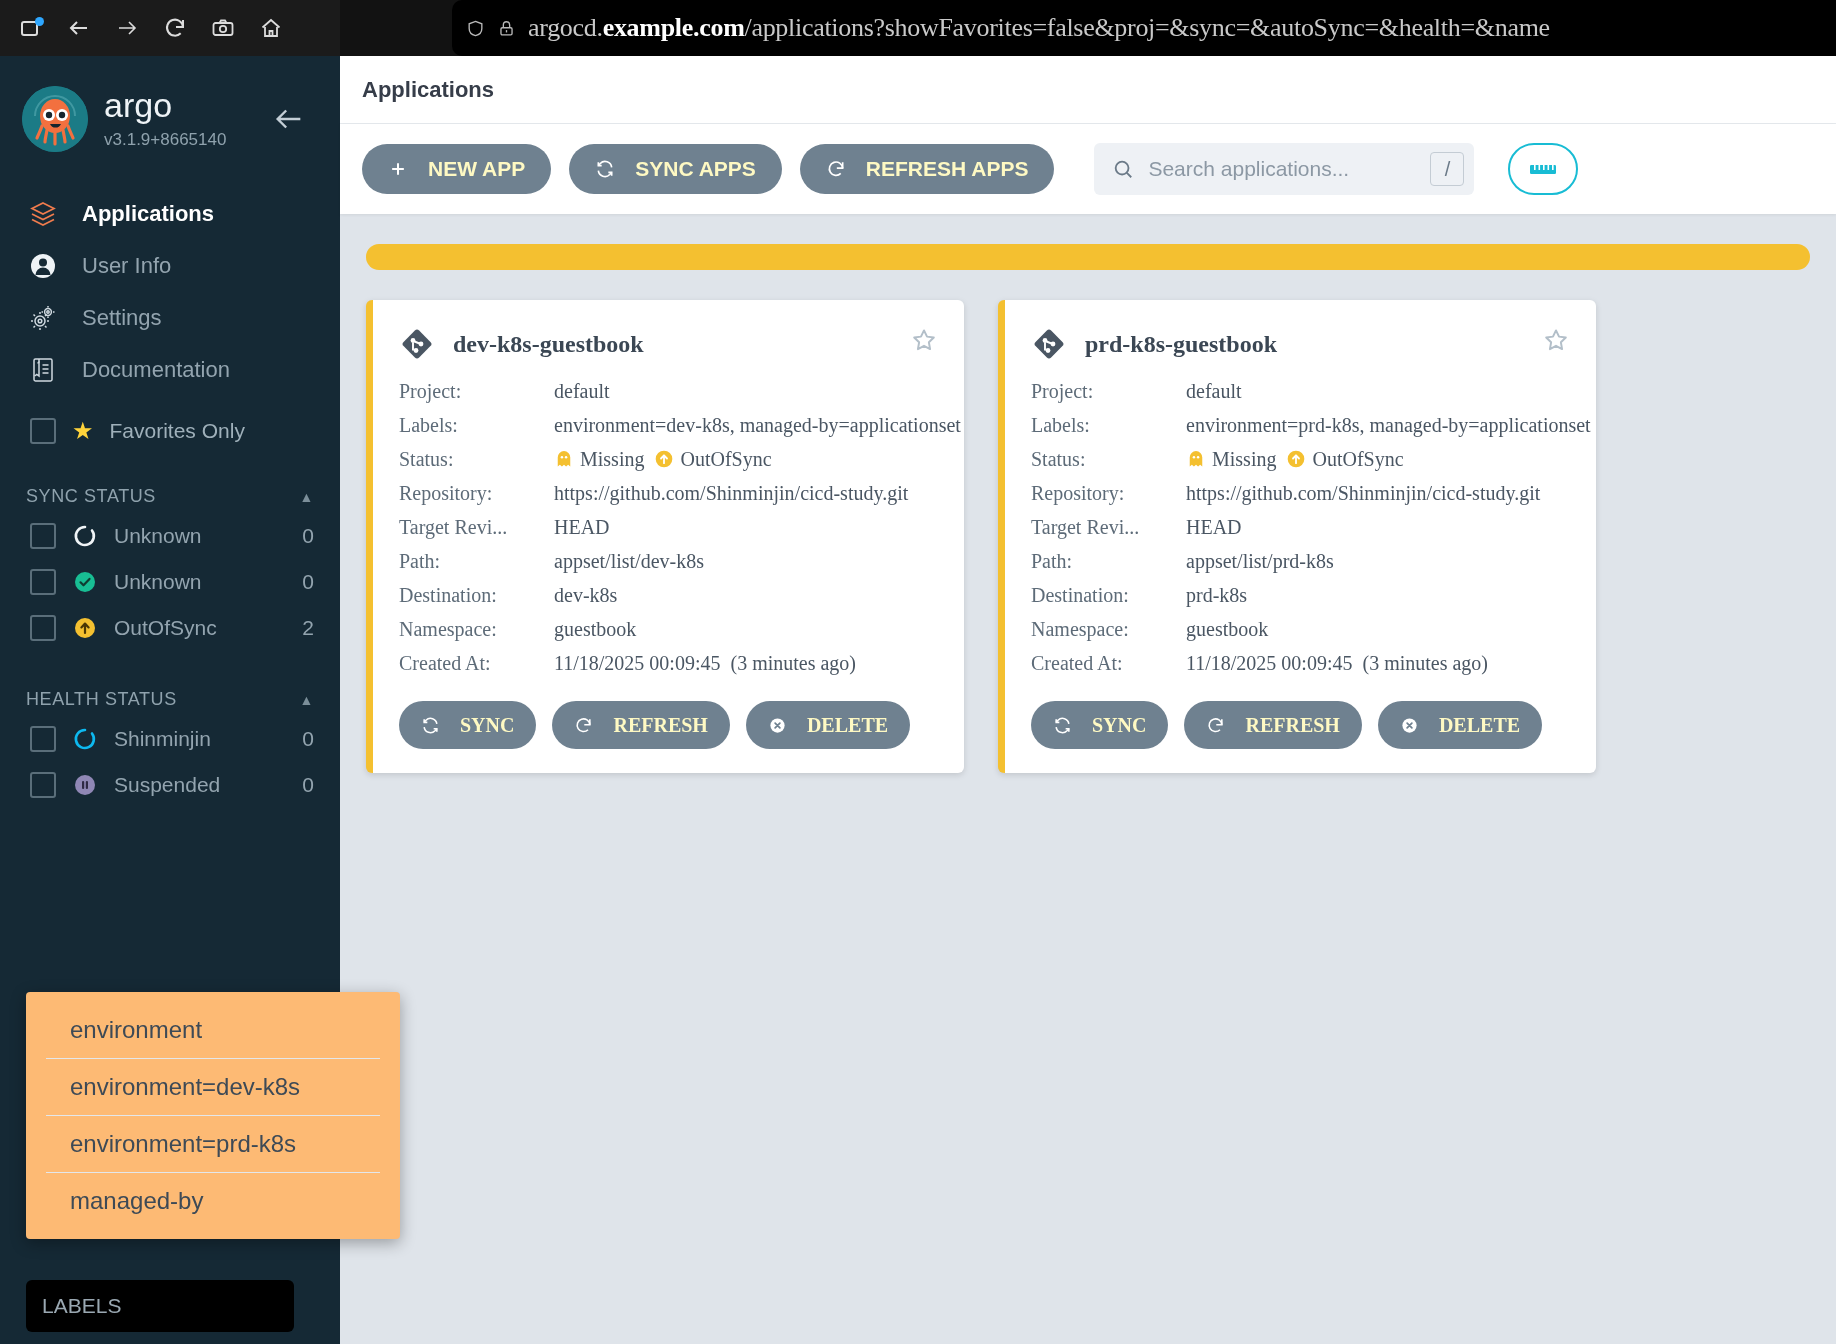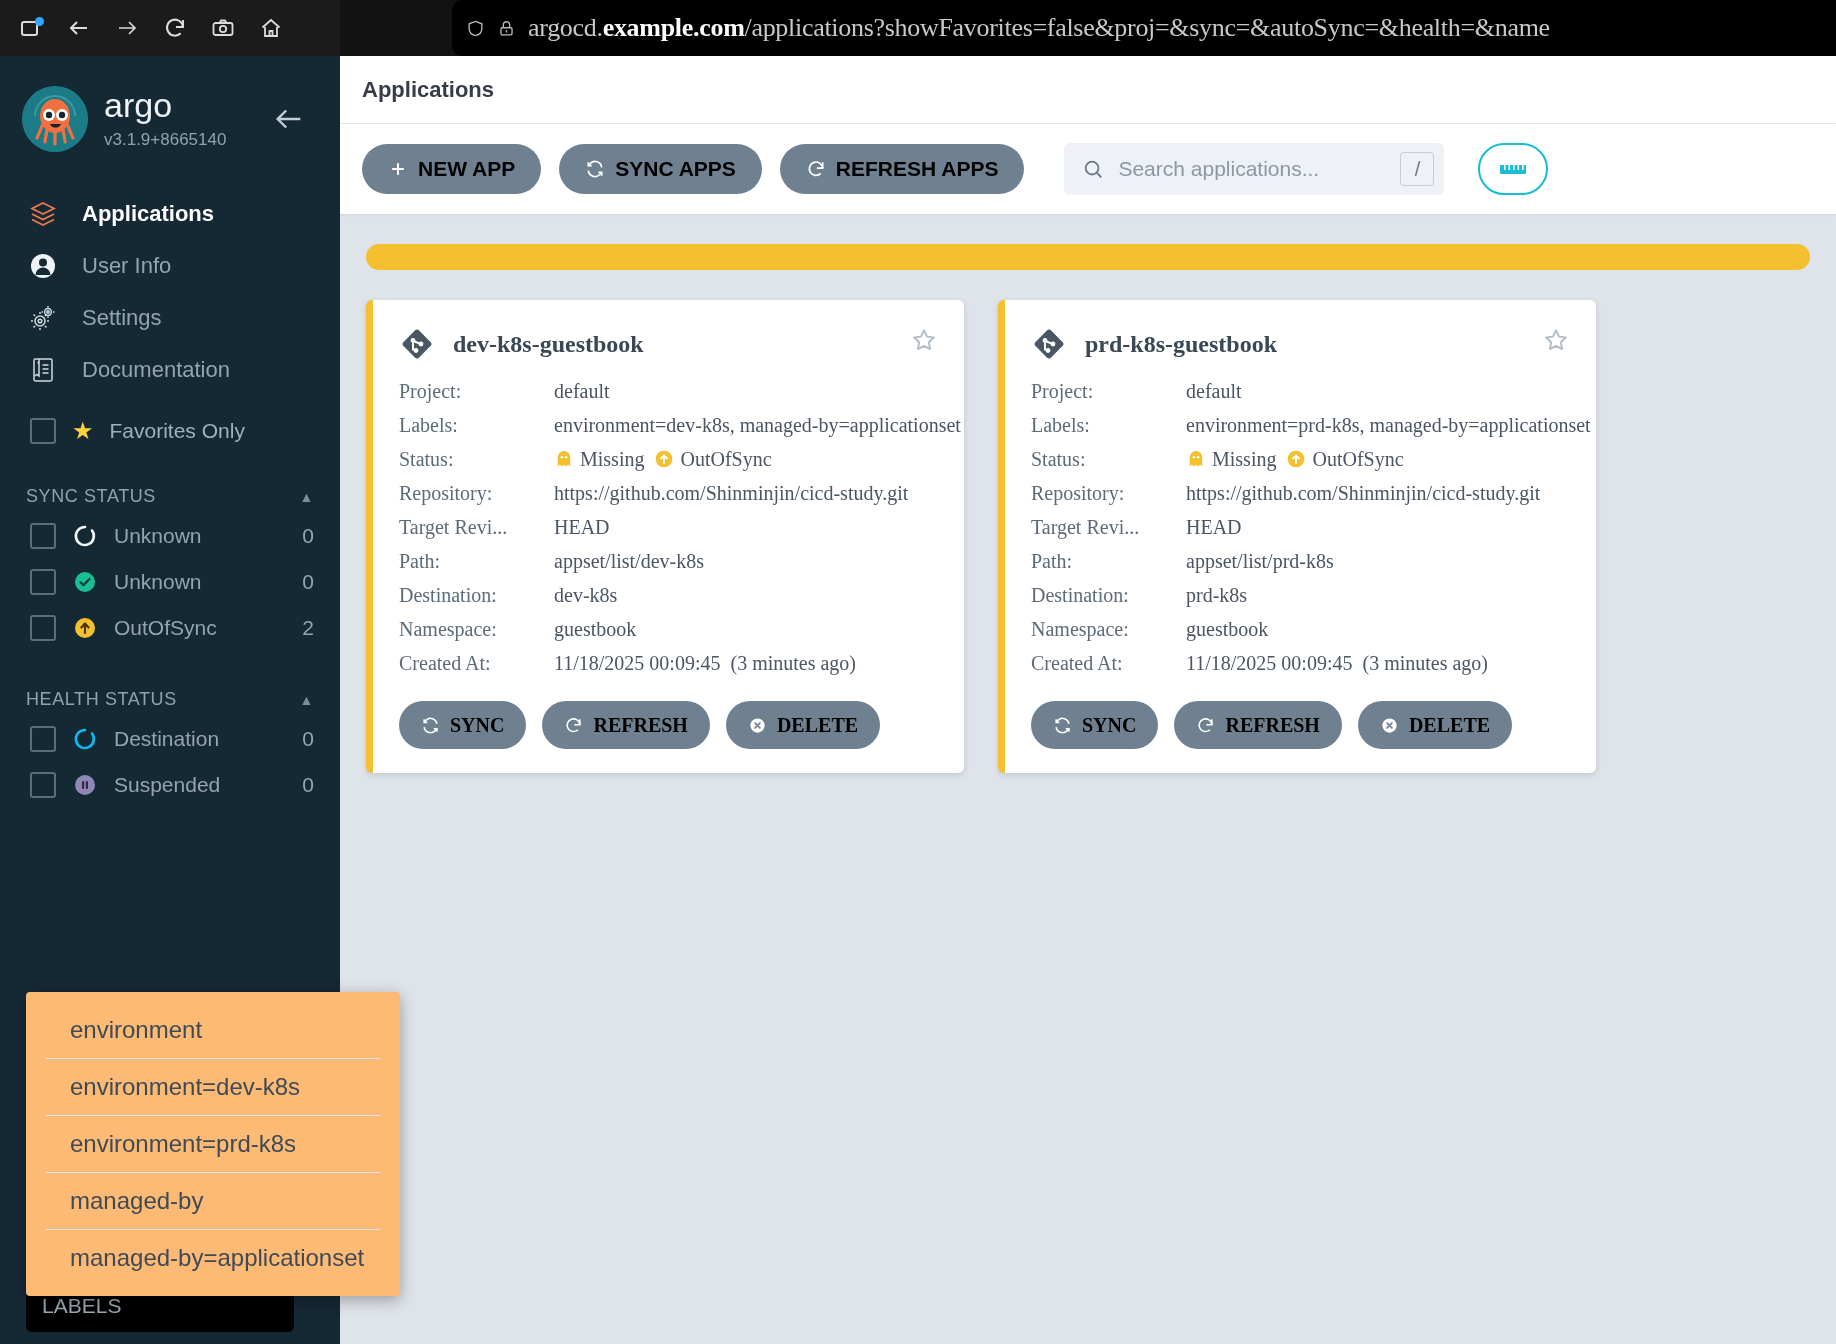--- a/index.html
+++ b/index.html
@@ -149,22 +149,22 @@
   }
   .titlebar h1 { font-size: 22px; color: #363d49; font-weight: 700; }
   .toolbar {
     height: 90px; background: #fff;
     display: flex; align-items: center; gap: 18px;
     padding-left: 22px;
     box-shadow: 0 1px 3px rgba(0,0,0,0.07);
   }
   .pill {
     height: 50px; border-radius: 25px; background: #6f8190;
-    color: #000000; font-size: 21px; font-weight: 700;
-    display: flex; align-items: center; gap: 10px;
+    color: #fef9c3; font-size: 21px; font-weight: 700;
+    display: flex; align-items: center; gap: 20px;
     padding: 0 26px; white-space: nowrap;
   }
   .pill svg { display: block; }
   .search {
     width: 380px; height: 52px; background: #eef1f5;
     border-radius: 6px; display: flex; align-items: center;
     padding: 0 10px 0 18px; margin-left: 22px;
   }
   .search .s-ico { color: #6b7a88; display: flex; }
   .search .s-ico svg { display:block; width: 22px; height: 22px; }
@@ -401,21 +401,21 @@
     <span>HEALTH STATUS</span>
     <span class="sec-caret">▲</span>
   </div>
   <div class="fl-row">
     <span class="chk"></span>
     <span class="fl-ico">
       <svg width="24" height="24" viewBox="0 0 24 24" fill="none" stroke="#0db9f0" stroke-width="2.6">
           <path d="M12 3a9 9 0 1 0 7 3.5" stroke-linecap="round"></path>
         </svg>
     </span>
-    <span>Destination</span>
+    <span>Shinminjin</span>
     <span class="fl-count">0</span>
   </div>
   <div class="fl-row">
     <span class="chk"></span>
     <span class="fl-ico">
       <svg width="24" height="24" viewBox="0 0 24 24">
           <circle cx="12" cy="12" r="10" fill="#8f87b5"></circle>
           <rect x="9" y="8" width="2.2" height="8" rx="1" fill="#2f2a45"></rect>
           <rect x="12.8" y="8" width="2.2" height="8" rx="1" fill="#2f2a45"></rect>
         </svg>
@@ -427,21 +427,20 @@
   <div class="labels-box">
     <span>LABELS</span>
   </div>
 </div>
 
 <div class="dropdown">
   <div class="dd-item">environment</div>
   <div class="dd-item">environment=dev-k8s</div>
   <div class="dd-item">environment=prd-k8s</div>
   <div class="dd-item">managed-by</div>
-  <div class="dd-item">managed-by=applicationset</div>
 </div>
 
 <div class="main">
   <div class="titlebar">
     <h1>Applications</h1>
   </div>
 
   <div class="toolbar">
     <div class="pill">
       <svg width="20" height="20" viewBox="0 0 24 24" fill="none" stroke="#fff" stroke-width="2.4">

